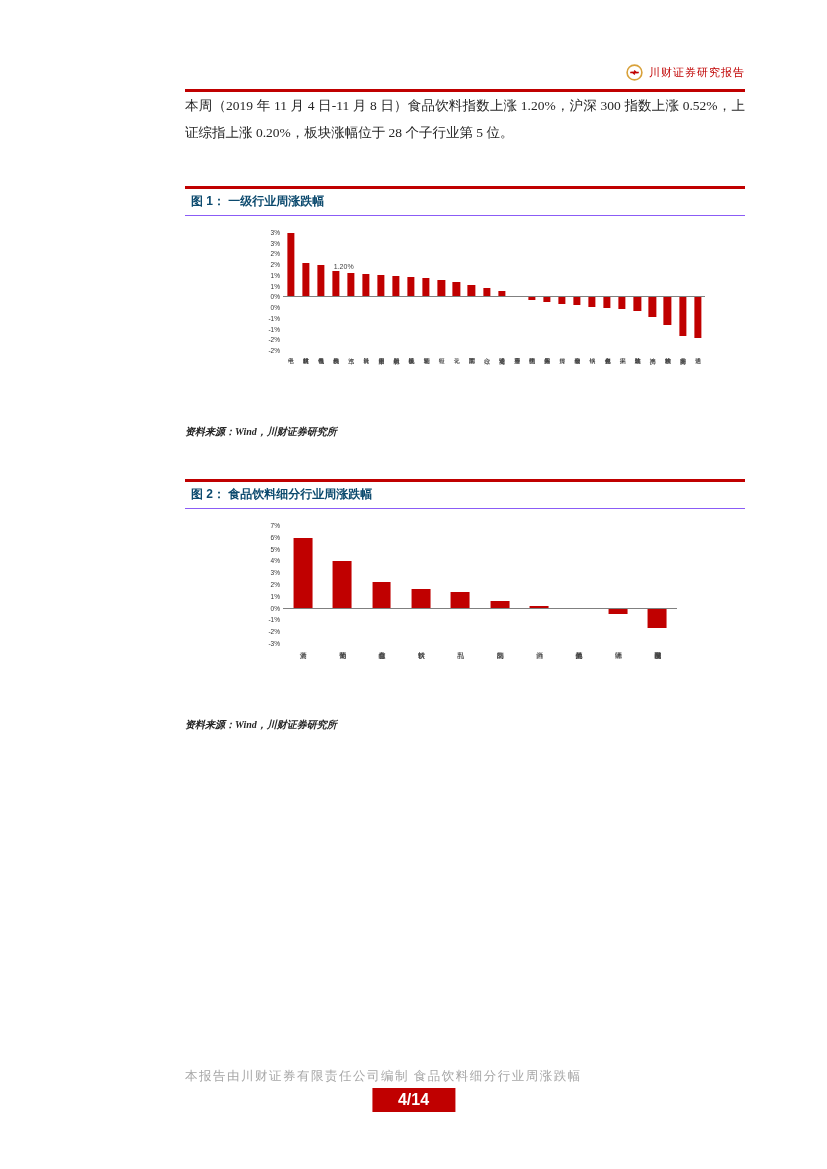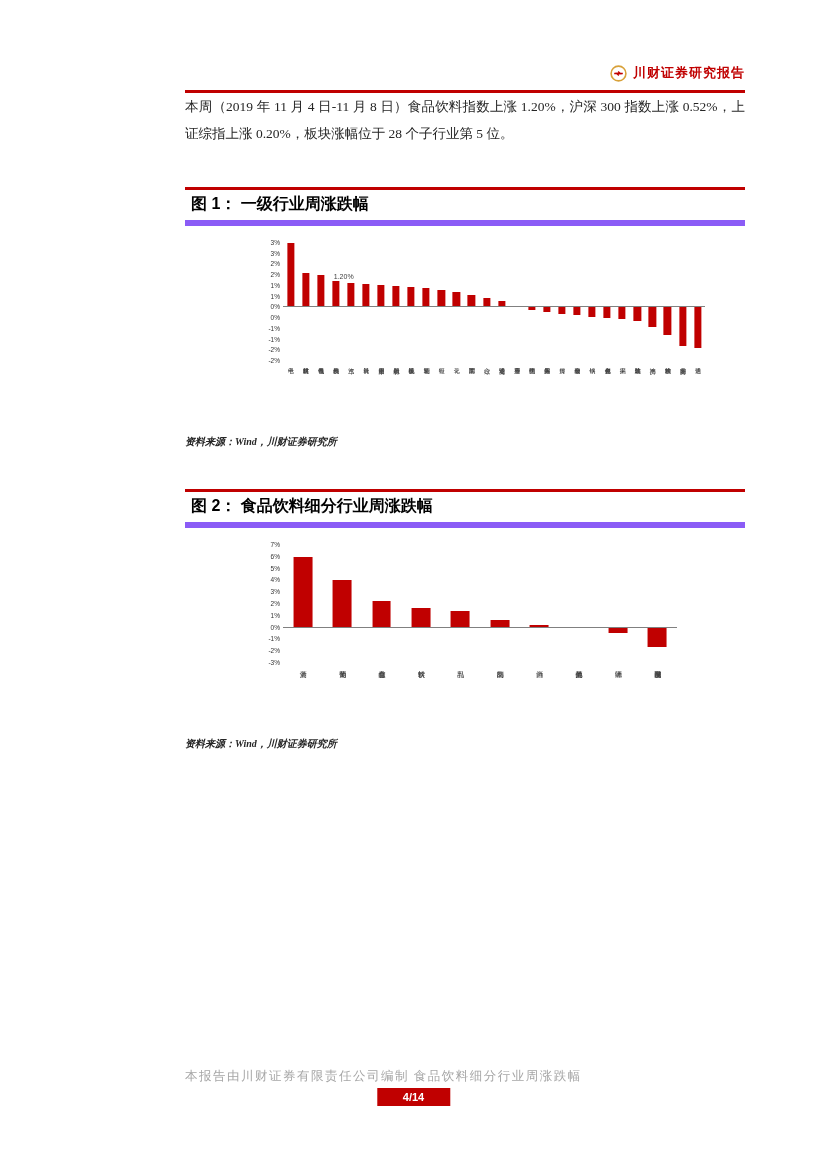--- a/index.html
+++ b/index.html
@@ -6,33 +6,33 @@
   html, body { background:#e8e8e8; }
   .page {
     width:827px; height:1169px; margin:0 auto; background:#ffffff;
     position:relative; overflow:hidden;
     font-family:"Liberation Serif","DejaVu Serif",serif; color:#262626;
   }
   .content { position:absolute; left:185px; top:0; width:560px; }
 
   .brand-row { margin-top:64px; display:flex; justify-content:flex-end; align-items:center; gap:6px; }
   .brand-text {
-    color:#c00000; font-weight:bold; font-size:13px; letter-spacing:1px;
+    color:#c00000; font-weight:normal; font-size:11px; letter-spacing:1px;
     font-family:"Liberation Sans","DejaVu Sans",sans-serif;
   }
   .logo { display:inline-flex; align-items:center; }
   .header-rule { height:3px; background:#c00000; margin-top:8px; }
 
   .section-title { margin-top:40px; color:#c00000; font-size:16px; font-weight:bold; letter-spacing:1px; }
   .para { font-size:13.5px; line-height:2.0; text-align:justify; }
 
   .figure { margin-top:40px; }
   .figure-title {
-    border-top:3px solid #c00000; border-bottom:6px solid #8b5cf6;
-    padding:4px 4px 5px 6px; font-size:16px; font-weight:bold; color:#000000;
+    border-top:3px solid #c00000; border-bottom:1px solid #8b5cf6;
+    padding:4px 4px 5px 6px; font-size:12px; font-weight:bold; color:#0c4a6e;
     font-family:"Liberation Sans","DejaVu Sans",sans-serif;
   }
 
   .chart { display:flex; margin:16px 0 8px 72px; }
   .chart1 { width:448px; }
   .chart2 { width:420px; }
   .yaxis { position:relative; width:26px; flex:0 0 26px; height:118px; }
   .ytick {
     position:absolute; right:3px; transform:translateY(-50%);
     font-size:6.5px; color:#333333; font-family:"Liberation Sans","DejaVu Sans",sans-serif;
@@ -56,21 +56,21 @@
   .chart2 .xlabel { font-size:7px; }
 
   .source { margin-top:10px; font-size:10px; font-style:italic; font-weight:bold; color:#262626; }
 
   .footer-disclaimer {
     position:absolute; left:185px; top:1068px;
     color:#a6a6a6; font-size:12.5px; letter-spacing:1.5px;
   }
   .page-badge {
     position:absolute; left:50%; transform:translateX(-50%); top:1088px;
-    background:#c00000; color:#ffffff; font-weight:bold; font-size:11px;
+    background:#c00000; color:#ffffff; font-weight:bold; font-size:16px;
     padding:3px 26px; font-family:"Liberation Sans","DejaVu Sans",sans-serif;
   }
 </style>
 </head>
 <body>
 
 <div class="page">
   <div class="content">
 
     <div class="brand-row">

